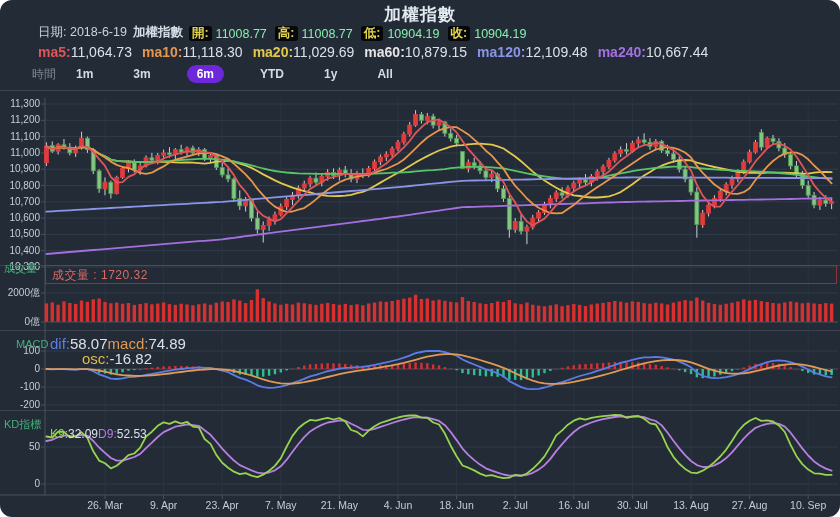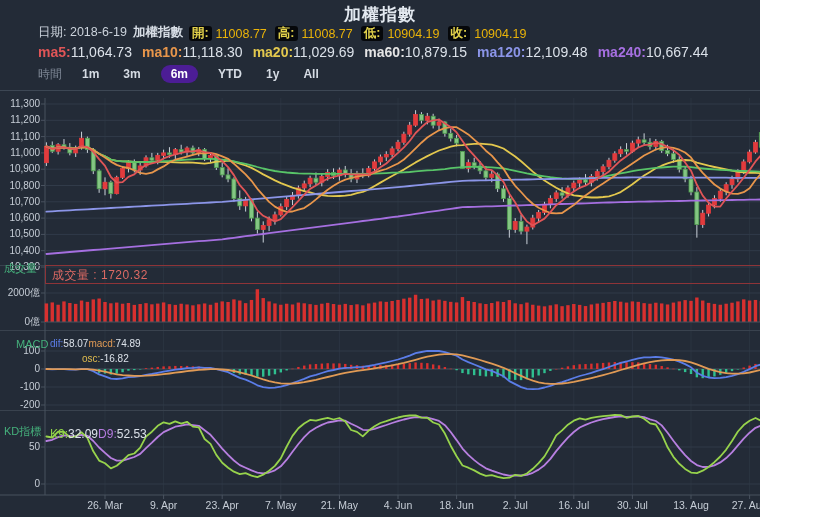--- a/index.html
+++ b/index.html
@@ -1,35 +1,35 @@
 <!DOCTYPE html>
 <html><head>
 <meta charset="utf-8">
 <style>
   html,body{margin:0;padding:0;}
   body{font-family:"Liberation Sans","DejaVu Sans",sans-serif;}
-  #app{position:relative;width:760px;height:517px;background:#232b37;overflow:hidden;}
+  #app{position:relative;width:840px;height:517px;background:#232b37;overflow:hidden;border-radius:12px;}
   .abs{position:absolute;}
   #page-title{left:0;top:3px;width:100%;text-align:center;font-size:17px;font-weight:700;color:#e3e9f0;letter-spacing:1px;}
   #info-line{left:38px;top:24px;display:flex;align-items:flex-end;gap:6px;font-size:12.5px;color:#ccd3dc;white-space:nowrap;}
   #info-line .idx{font-weight:700;color:#d8dee6;}
   .ohlc-badge{display:flex;align-items:center;gap:4px;}
   .ohlc-tag{background:#05070a;color:#e3d24b;font-weight:700;border-radius:3px;padding:0 3px;line-height:15px;}
-  .ohlc-val{color:#eab308;}
+  .ohlc-val{color:#86efac;}
   #ma-line{left:38px;top:44px;display:flex;gap:10px;font-size:14px;white-space:nowrap;}
   .ma-item .ma-val{color:#dbe1e9;}
-  #toolbar{left:38px;top:65px;display:flex;align-items:center;gap:16px;font-size:12px;justify-content:flex-end;}
+  #toolbar{left:32px;top:65px;display:flex;align-items:center;gap:16px;font-size:12px;justify-content:flex-end;}
   #toolbar .tlabel{color:#7e8795;}
   .range-btn{color:#d6dce4;font-weight:700;cursor:pointer;padding:2px 4px;border-radius:11px;}
   .range-btn.active{color:#fff;padding:2px 10px;}
   #divider{left:0;top:90px;width:840px;height:1px;background:#3d4754;}
   svg text{font-family:"Liberation Sans","DejaVu Sans",sans-serif;}
   .pane-label{font-size:11px;color:#45b17c;}
   #vol-legend{left:52px;top:267px;font-size:12px;color:#dd6a64;letter-spacing:.5px;}
-  #macd-legend{left:50px;top:336px;font-size:10px;line-height:15px;white-space:nowrap;}
+  #macd-legend{left:50px;top:336px;font-size:15px;line-height:15px;white-space:nowrap;}
   #kd-legend{left:50px;top:417px;font-size:12px;white-space:nowrap;margin-top:10px;}
   .leg-val{color:#dbe1e9;}
 </style>
 </head>
 <body>
 
 <div id="app" style="background: rgb(35, 43, 55);">
   <div class="abs" id="page-title">加權指數</div>
 
   <div class="abs" id="info-line">
@@ -59,24 +59,24 @@
       <span class="ma-item"><span style="color: rgb(224, 85, 87); font-weight: 700;">ma5:</span><span class="ma-val">11,064.73</span></span>
       <span class="ma-item"><span style="color: rgb(232, 150, 75); font-weight: 700;">ma10:</span><span class="ma-val">11,118.30</span></span>
       <span class="ma-item"><span style="color: rgb(227, 200, 78); font-weight: 700;">ma20:</span><span class="ma-val">11,029.69</span></span>
       <span class="ma-item"><span style="color: #e5e5e5; font-weight: 700;">ma60:</span><span class="ma-val">10,879.15</span></span>
       <span class="ma-item"><span style="color: rgb(139, 149, 232); font-weight: 700;">ma120:</span><span class="ma-val">12,109.48</span></span>
       <span class="ma-item"><span style="color: rgb(165, 111, 224); font-weight: 700;">ma240:</span><span class="ma-val">10,667.44</span></span>
     </div>
 
   <div class="abs" id="toolbar">
     <span class="tlabel">時間</span>
-    <span id="range-buttons" style="display:flex;gap:16px;align-items:center;">
+    <span id="range-buttons" style="display:flex;gap:32px;align-items:center;">
         <span class="range-btn">1m</span>
         <span class="range-btn">3m</span>
-        <span class="range-btn active" style="background: #4c1d95;">6m</span>
+        <span class="range-btn active" style="background: #6d28d9;">6m</span>
         <span class="range-btn">YTD</span>
         <span class="range-btn">1y</span>
         <span class="range-btn">All</span>
       </span>
   </div>
 
   <div class="abs" id="divider"></div>
 
   <svg class="abs" id="chart-svg" width="840" height="517" style="left:0;top:0;">
       <line x1="105" y1="98" x2="105" y2="495" stroke="#2b3441" stroke-width="1"></line>
@@ -735,15 +735,15 @@
 
   <div class="abs pane-label" style="left:4px;top:261px;">成交量</div>
   <div class="abs" id="vol-legend">成交量 : 1720.32</div>
 
   <div class="abs pane-label" style="left:8px;top:338px;margin-left:8px;">MACD</div>
   <div class="abs" id="macd-legend">
       <div><span style="color: rgb(91, 125, 232);">dif:</span><span class="leg-val">58.07</span><span style="color: rgb(224, 154, 85);">macd:</span><span class="leg-val">74.89</span></div>
       <div><span style="color: rgb(224, 188, 78); margin-left: 32px;">osc:</span><span class="leg-val">-16.82</span></div>
     </div>
 
-  <div class="abs pane-label" style="left:4px;top:417px;margin-top:7px;">KD指標</div>
+  <div class="abs pane-label" style="left:4px;top:417px;">KD指標</div>
   <div class="abs" id="kd-legend"><span style="color: rgb(142, 211, 72);">K9:</span><span class="leg-val">32.09</span><span style="color: rgb(181, 123, 224);">D9:</span><span class="leg-val">52.53</span></div>
 </div>
 
 </body></html>

